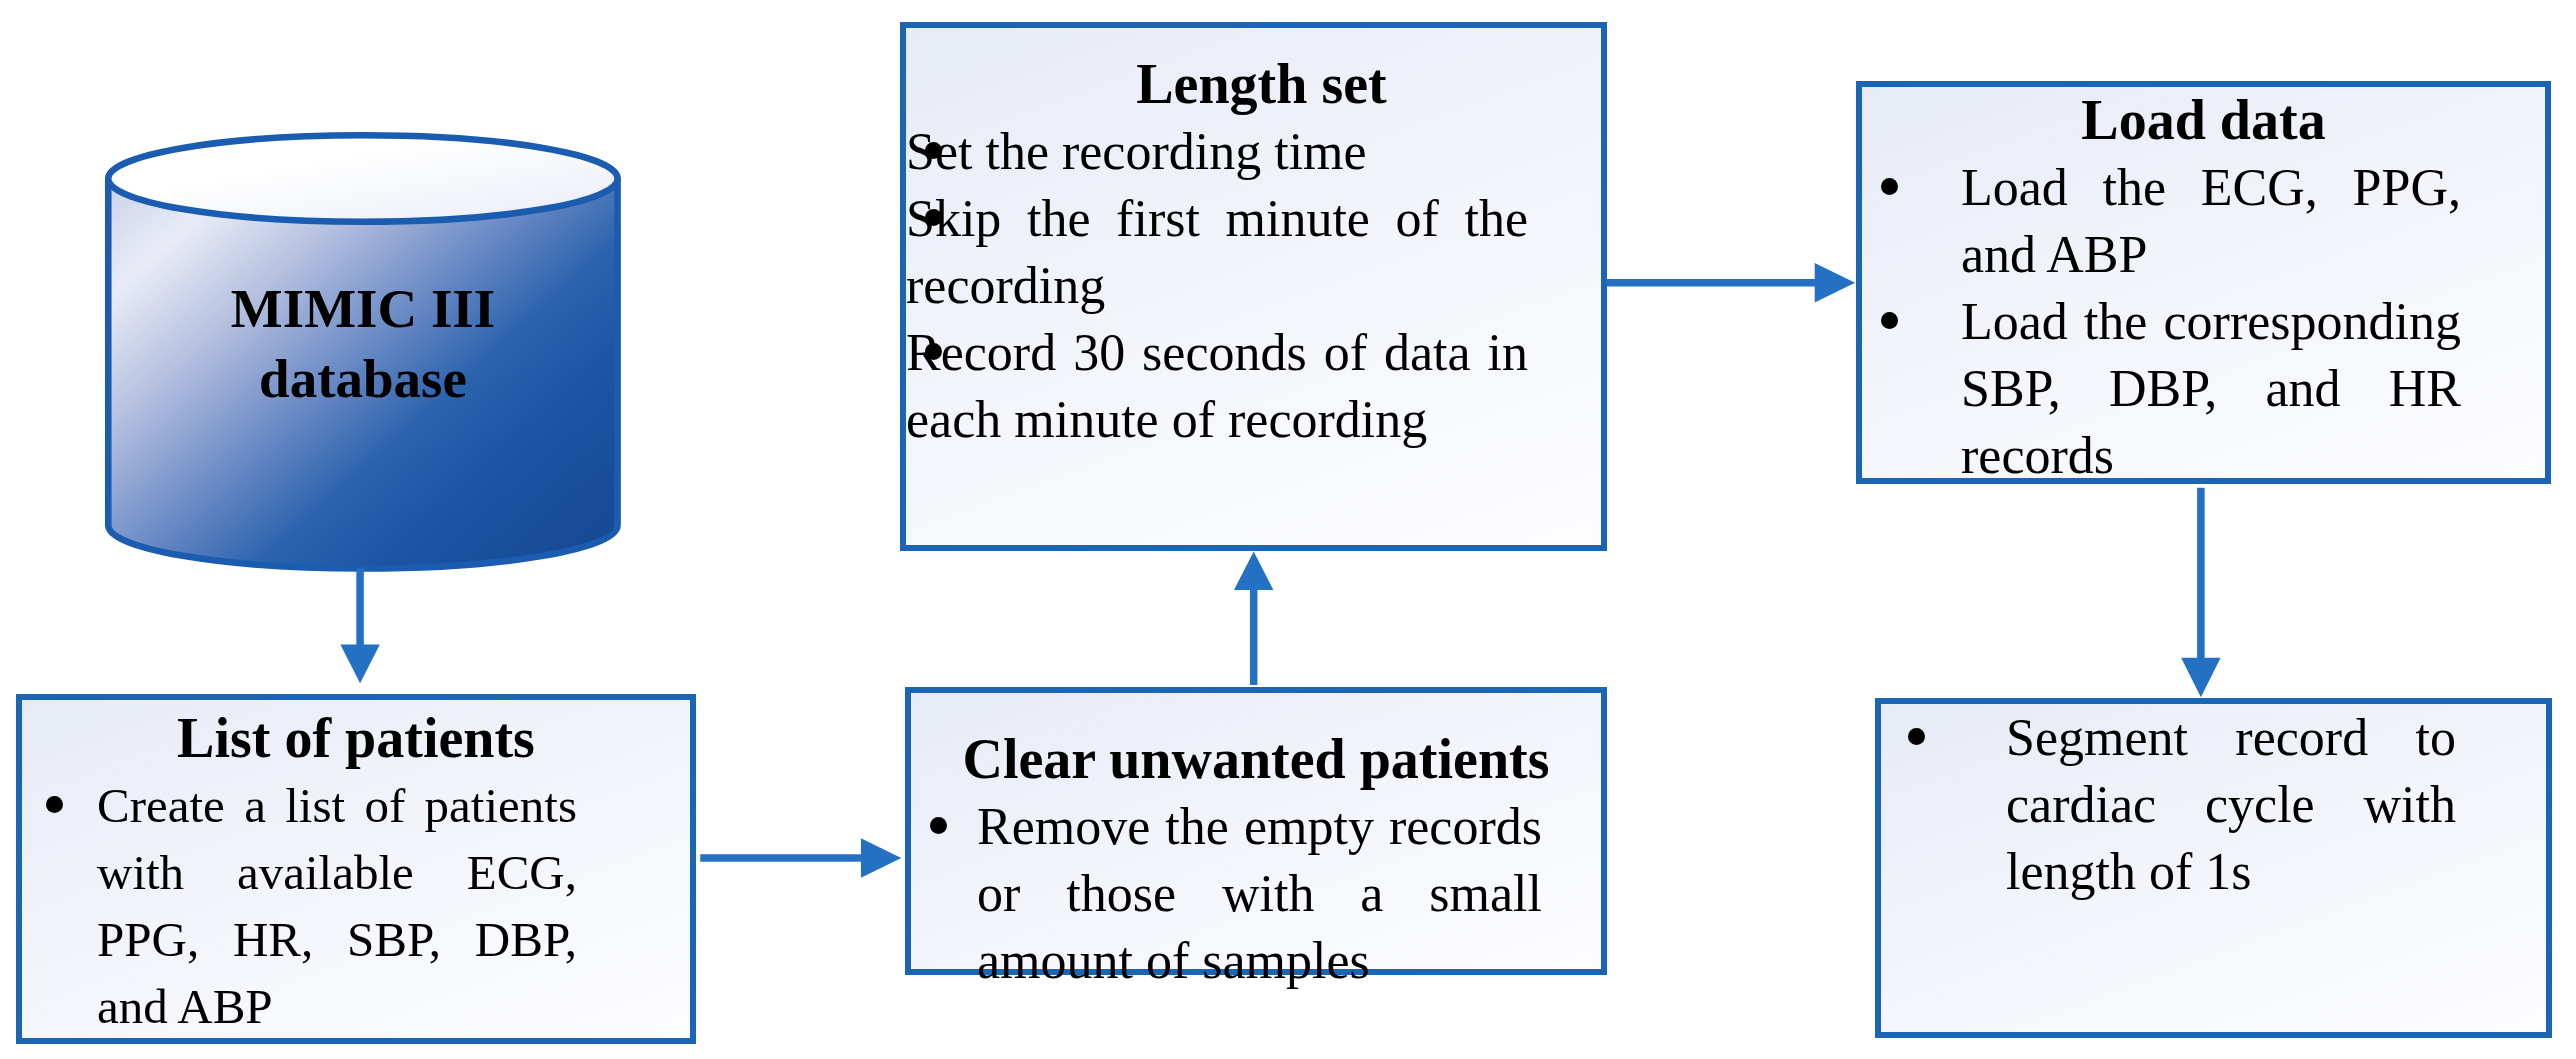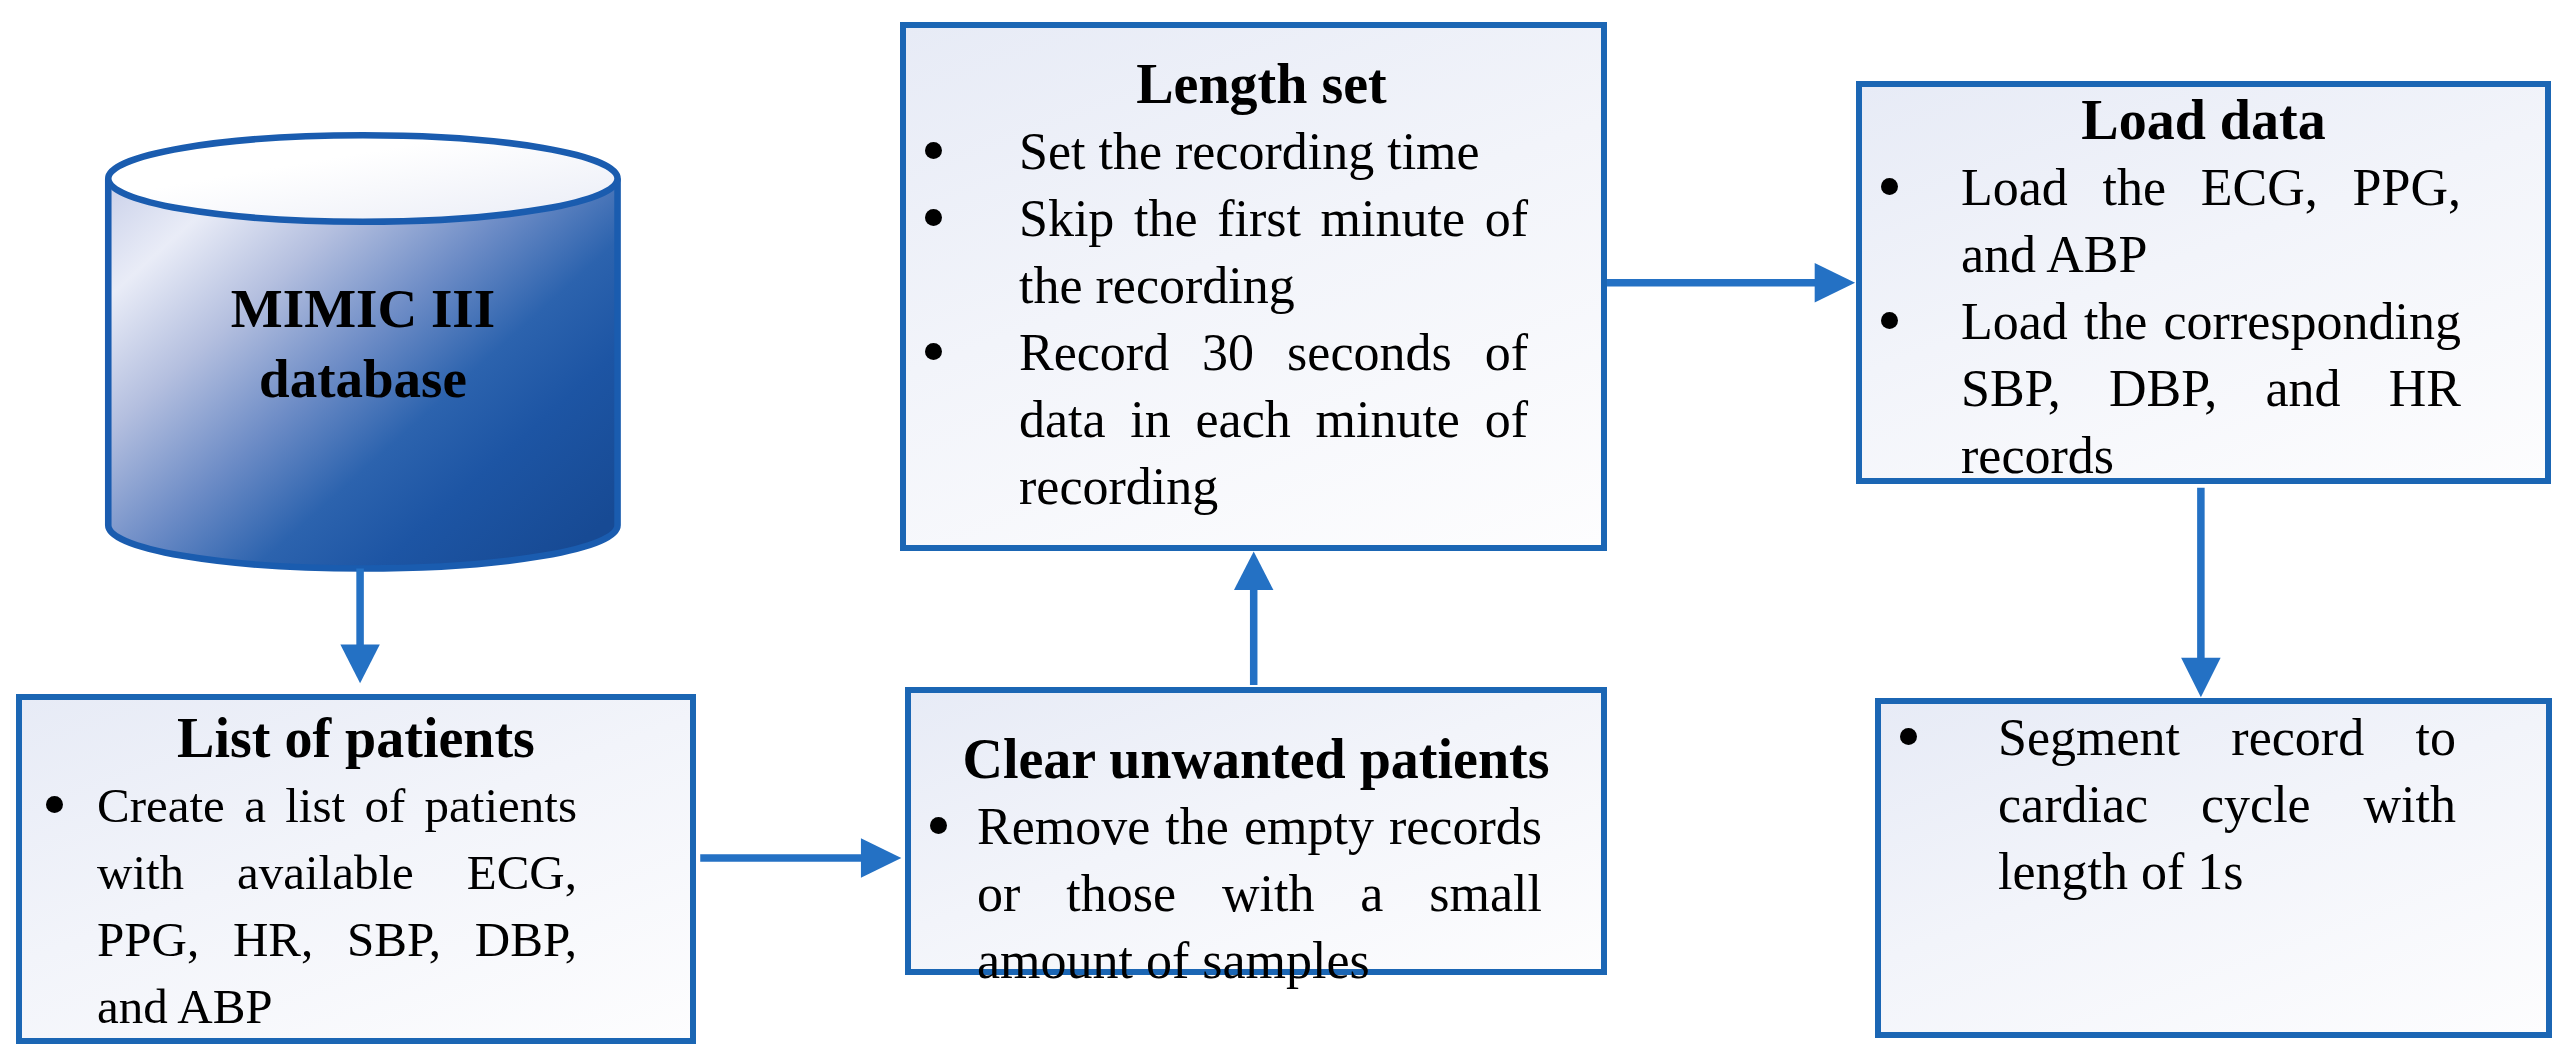--- a/index.html
+++ b/index.html
@@ -29,39 +29,39 @@
   ul.bullets li{
     position:relative;text-align:justify;text-justify:inter-word;
   }
   ul.bullets li::before{
     content:"";position:absolute;left:19px;top:24.4px;width:17px;height:17px;
     border-radius:50%;background:#000;
   }
   
   #node-length-set {left:900px;  top:21.6px;  width:707px; height:529px;}
   #node-length-set .node-title{padding-top:23.5px;margin-left:16px;}
-  #node-length-set li{padding-left:113px;padding-right:73px;}
+  #node-length-set li{padding-right:73px;}
 
   #node-load-data  {left:1856px; top:81px;  width:695px; height:403px;}
   #node-load-data .node-title{padding-top:0px;}
   #node-load-data li{padding-left:99px;padding-right:84px;}
 
   #node-list-of-patients{left:16px; top:685px; width:680px; height:350px;margin-top:9px;}
   #node-list-of-patients .node-title{padding-top:4.7px;}
   #node-list-of-patients ul.bullets{font-size:49px;}
   #node-list-of-patients li{padding-left:75px;padding-right:113px;}
   #node-list-of-patients li::before{left:24.4px;}
 
   #node-clear-unwanted{left:905px; top:687px; width:702px; height:288px;}
   #node-clear-unwanted .node-title{padding-top:33px;}
   #node-clear-unwanted li{padding-left:66px;padding-right:59px;}
 
   #node-cycle-segmentation{left:1875px; top:698px; width:677px; height:340px;}
   #node-cycle-segmentation .node-title{padding-top:27px;}
-  #node-cycle-segmentation li{padding-left:117px;padding-right:90px;}
+  #node-cycle-segmentation li{padding-left:117px;padding-right:90px;margin-left:8px;}
 
   
   .db-label{
     position:absolute;left:203px;top:274px;width:320px;
     font-weight:bold;font-size:55px;line-height:70px;text-align:center;
   }
   svg .arrow-line{stroke:var(--c-arrow);stroke-width:8;fill:none;}
   svg .arrow-head{fill:var(--c-arrow);stroke:none;}
   svg .cyl-stroke{stroke:var(--c-cyl-stroke);stroke-width:7;}
 </style>

